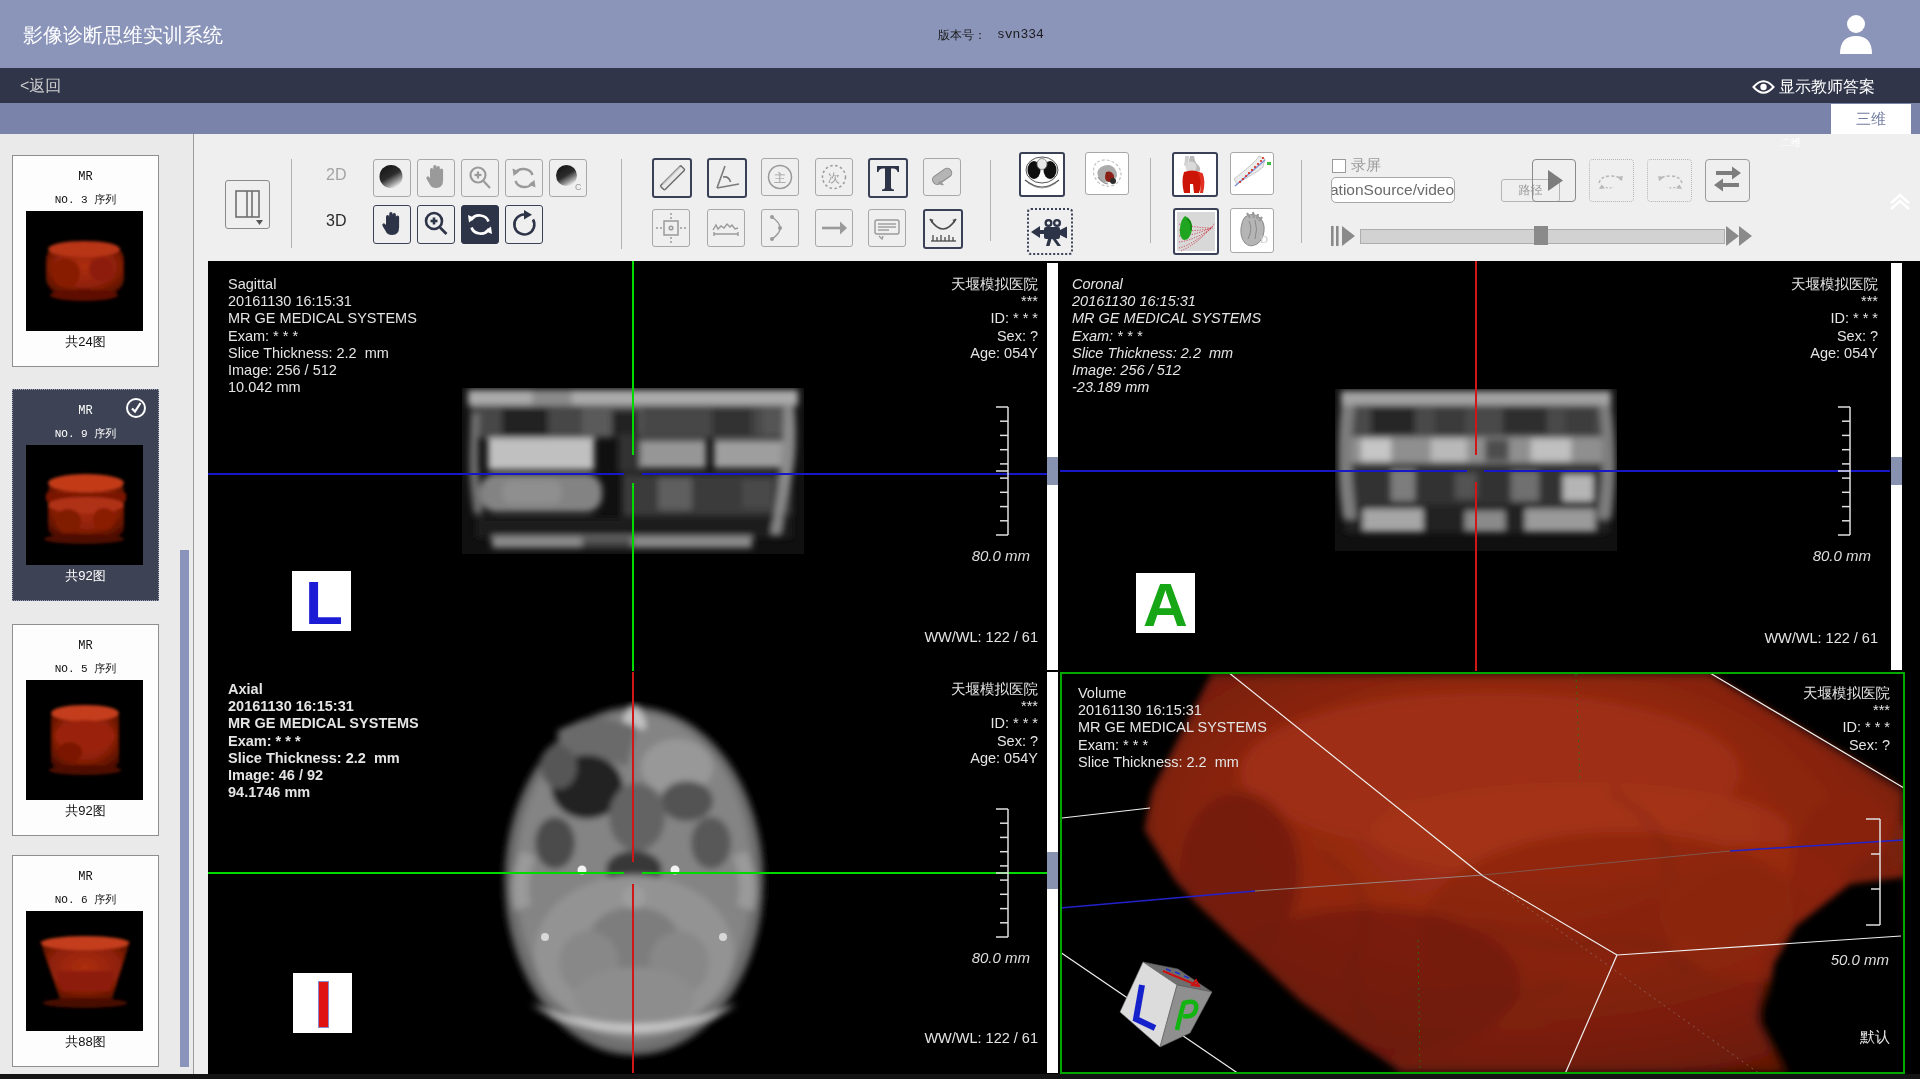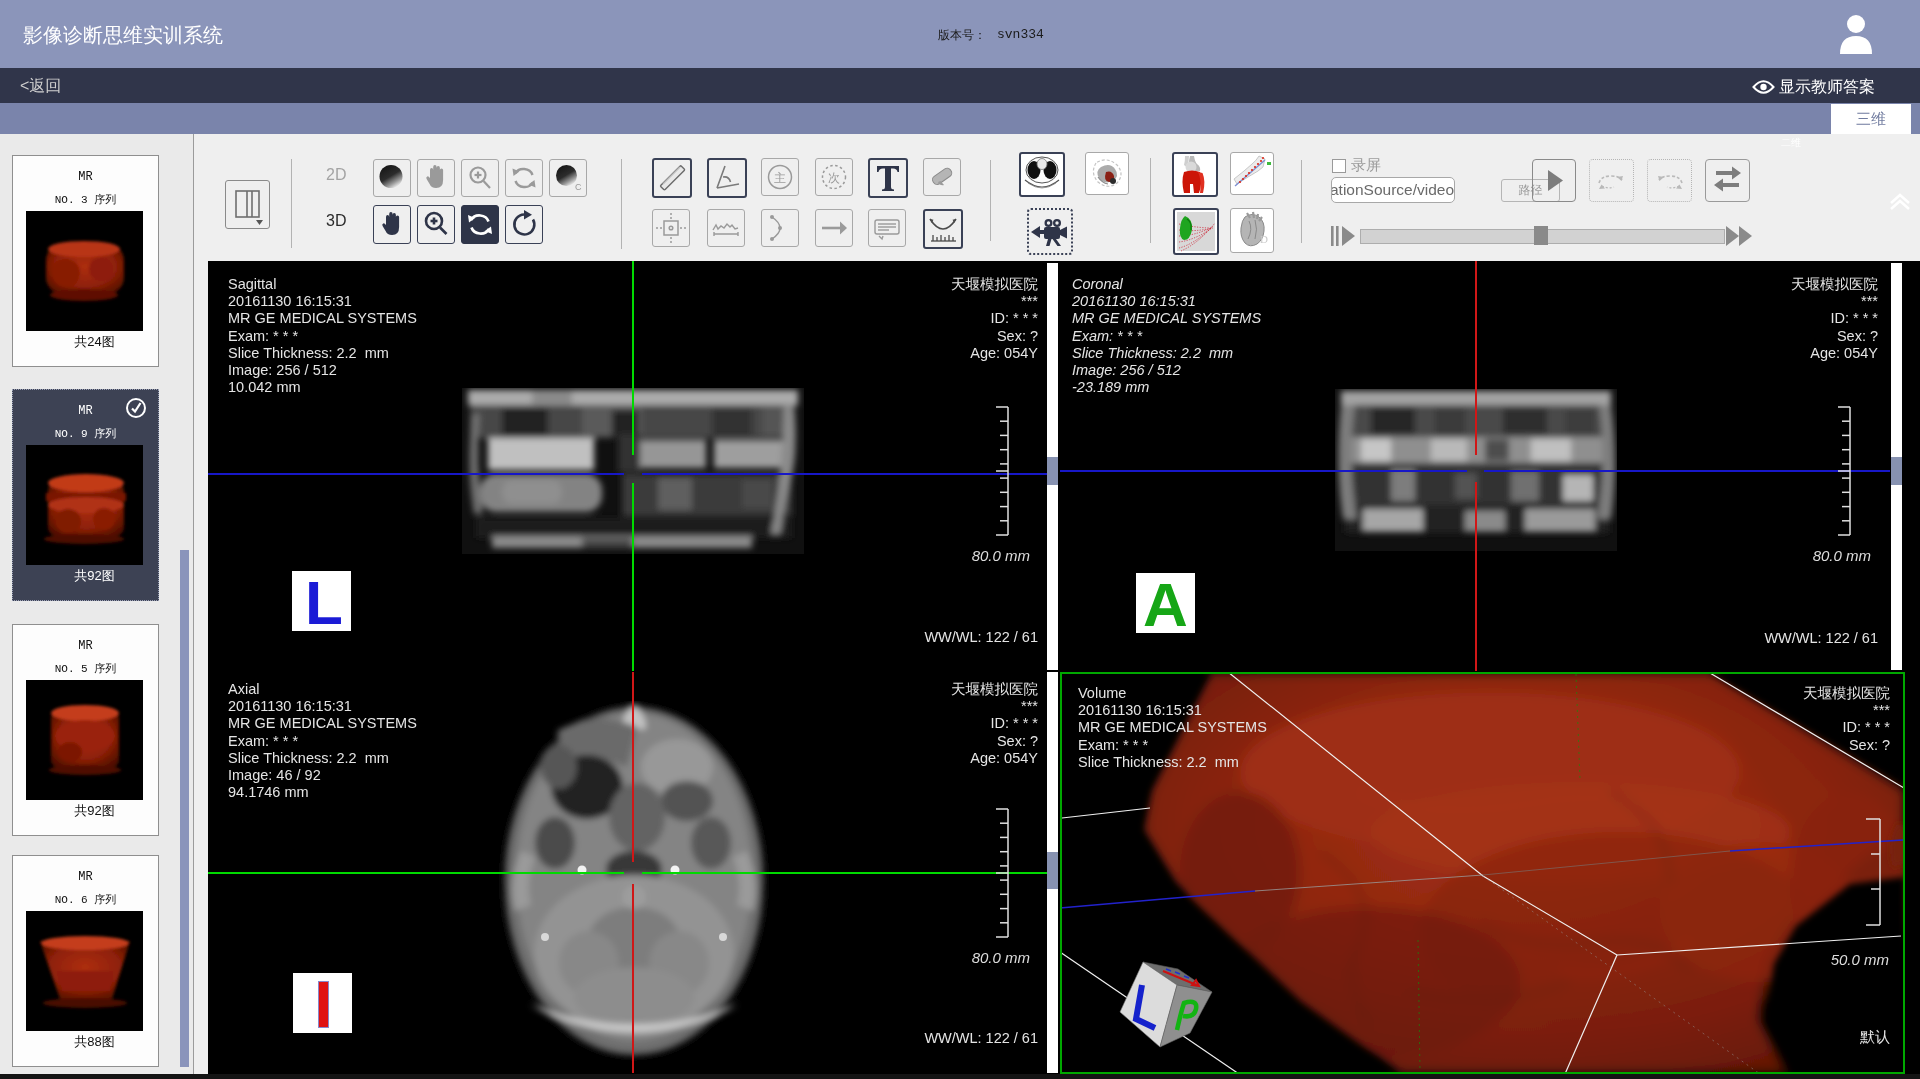--- a/index.html
+++ b/index.html
@@ -19,21 +19,21 @@
   .tab3d{left:1831px;top:104px;width:80px;height:30px;background:#fff;color:#707b9f;
          font-size:15px;text-align:center;line-height:30px;}
   
   #sidebar{left:0;top:134px;width:193px;height:940px;background:#eaeaea;border-right:1px solid #9b9b9b;}
   .card{position:absolute;left:12px;width:145px;height:210px;background:#fdfdfd;border:1px solid #8f8f8f;}
   .card.sel{background:#3d4254;border:1px dotted #9aa0b5;}
   .card .t1{position:absolute;top:14px;width:100%;text-align:center;font-size:12px;
             font-family:"Liberation Mono",monospace;color:#111;}
   .card .t2{position:absolute;top:36px;width:100%;text-align:center;font-size:11px;
             font-family:"Liberation Mono",monospace;color:#111;}
-  .card .t3{position:absolute;top:177px;width:100%;text-align:center;font-size:13px;color:#111;padding-left:9px;}
+  .card .t3{position:absolute;top:177px;width:100%;text-align:center;font-size:13px;color:#111;}
   .card.sel .t1,.card.sel .t2,.card.sel .t3{color:#fff;}
   .card .thumb{position:absolute;left:13px;top:55px;width:117px;height:120px;background:#000;}
   #sscroll{left:180px;top:550px;width:9px;height:517px;background:#8a94bb;}
   
   .tbtn{position:absolute;border:1px solid #a8a8a8;border-radius:3px;}
   .dkb{border:2px solid #3a4156;}
   
   #view{left:208px;top:261px;width:1712px;height:813px;background:#000;}
   .vtext{position:absolute;color:#e4e4e4;font-size:14.5px;line-height:17.2px;white-space:pre;}
   .vr{text-align:right;}
@@ -661,21 +661,21 @@
       <path d="M32 304 q105 56 210 0 q-105 38 -210 0z" fill="#c6c6c6"></path>
       <ellipse cx="137" cy="196" rx="12" ry="12" fill="#9d9d9d"></ellipse>
       <path d="M18 210 q-8 -30 6 -60 l14 6 q-10 26 -4 48z" fill="#9a9a9a"></path>
       <path d="M256 210 q8 -30 -6 -60 l-14 6 q10 26 4 48z" fill="#9a9a9a"></path>
     </g>
     <circle cx="85" cy="169" r="4.5" fill="#f2f2f2"></circle>
     <circle cx="178" cy="169" r="4.5" fill="#f2f2f2"></circle>
     <circle cx="48" cy="236" r="4" fill="#d8d8d8"></circle>
     <circle cx="226" cy="236" r="4" fill="#d8d8d8"></circle>
   </svg>
-  <div class="abs vtext" style="left:228px;top:681px;">Axial
+  <div class="abs vtext" style="left:228px;top:681px;font-weight:bold;">Axial
 20161130 16:15:31
 MR GE MEDICAL SYSTEMS
 Exam: * * *
 Slice Thickness: 2.2  mm
 Image: 46 / 92
 94.1746 mm</div>
   <div class="abs vtext vr" style="left:838px;top:681px;width:200px;">天堰模拟医院
 ***
 ID: * * *
 Sex: ?

